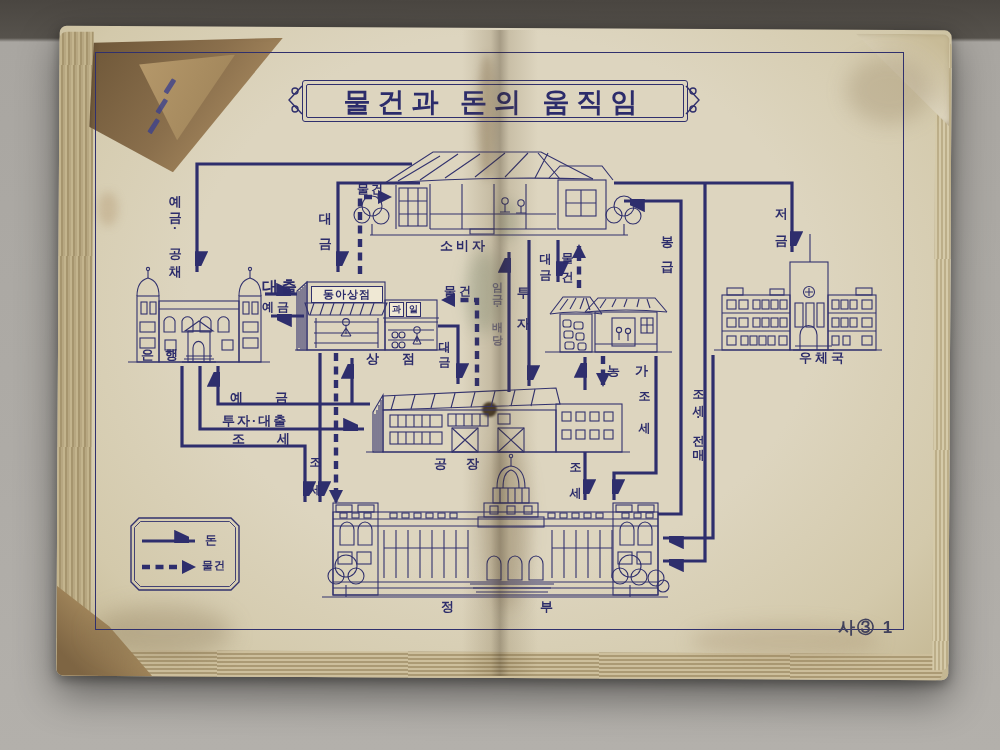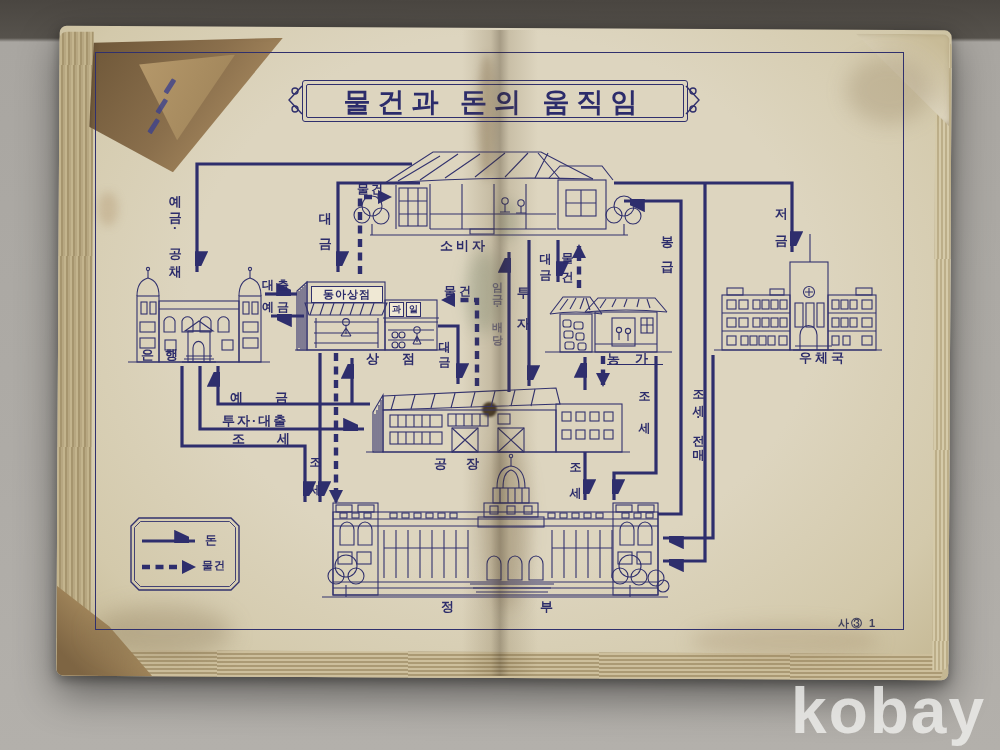--- a/index.html
+++ b/index.html
@@ -47,21 +47,21 @@
   #banner .inner{position:absolute;left:3px;top:3px;right:3px;bottom:3px;border:1px solid #30306d;border-radius:2px;}
   #title-text{position:absolute;left:302px;top:84px;width:384px;text-align:center;
         font-size:27px;font-weight:700;color:#2c2c6b;letter-spacing:7px;}
   
   .lbl{position:absolute;color:#2c2c6b;font-weight:700;font-size:13px;line-height:1.05;white-space:nowrap;}
   .v{writing-mode:vertical-rl;text-orientation:upright;}
   .sign{position:absolute;background:#efe8d4;border:1.2px solid #30306d;color:#2c2c6b;
         font-weight:700;display:flex;align-items:center;justify-content:center;}
   #watermark{position:absolute;right:14px;bottom:2px;font-size:64px;font-weight:700;letter-spacing:2px;
         color:rgba(238,238,236,.82);font-family:"Liberation Sans",sans-serif;}
-  #page-num{position:absolute;left:838px;top:616px;font-size:11px;color:#42425c;letter-spacing:2px;font-weight:600;}
+  #page-num{position:absolute;left:838px;top:616px;font-size:17px;color:#42425c;letter-spacing:2px;font-weight:600;}
 </style>
 </head>
 <body>
 
 <div id="scene">
 
   <div id="book">
     <div class="pageedge-left"></div>
     <div class="pageedge-bottom"></div>
     <div class="pageedge-right"></div>
@@ -397,30 +397,30 @@
     </div>
   <div id="title-text">물건과 돈의 움직임</div>
 
   <div class="sign" style="left:311px;top:286px;width:70px;height:15px;font-size:11px;letter-spacing:1px;">동아상점</div>
   <div class="sign" style="left:389px;top:302px;width:13px;height:13px;font-size:9px;">과</div>
   <div class="sign" style="left:406px;top:302px;width:13px;height:13px;font-size:9px;">일</div>
 
   <div class="lbl" style="left:440px;top:239px;letter-spacing:3px;">소비자</div>
   <div class="lbl" style="left:141px;top:348px;letter-spacing:11px;">은행</div>
   <div class="lbl" style="left:366px;top:352px;letter-spacing:23px;">상점</div>
-  <div class="lbl" style="left:607px;top:352px;letter-spacing:15px;text-decoration:underline;">농가</div>
+  <div class="lbl" style="left:607px;top:364px;letter-spacing:15px;">농가</div>
   <div class="lbl" style="left:799px;top:351px;letter-spacing:3px;">우체국</div>
   <div class="lbl" style="left:434px;top:457px;letter-spacing:19px;">공장</div>
   <div class="lbl" style="left:441px;top:600px;">정</div>
   <div class="lbl" style="left:540px;top:600px;">부</div>
 
   <div class="lbl v" style="left:168px;top:186px;letter-spacing:4px;">예금·공채</div>
   <div class="lbl v" style="left:318px;top:203px;letter-spacing:13px;">대금</div>
   <div class="lbl" style="left:357px;top:183px;font-size:12px;letter-spacing:2px;">물건</div>
-  <div class="lbl" style="left:262px;top:279px;font-size:12px;letter-spacing:3px;">대출</div>
+  <div class="lbl" style="left:262px;top:279px;font-size:16px;letter-spacing:3px;">대출</div>
   <div class="lbl" style="left:262px;top:301px;font-size:12px;letter-spacing:3px;">예금</div>
   <div class="lbl" style="left:444px;top:285px;font-size:12px;letter-spacing:3px;">물건</div>
   <div class="lbl v" style="left:438px;top:332px;font-size:12px;letter-spacing:5px;">대금</div>
   <div class="lbl v" style="left:491px;top:274px;font-size:11px;letter-spacing:2px;opacity:.55;">임금·배당</div>
   <div class="lbl v" style="left:516px;top:278px;letter-spacing:17px;">투자</div>
   <div class="lbl v" style="left:539px;top:244px;font-size:12px;letter-spacing:6px;">대금</div>
   <div class="lbl v" style="left:561px;top:244px;font-size:12px;letter-spacing:6px;">물건</div>
   <div class="lbl v" style="left:660px;top:226px;letter-spacing:13px;">봉급</div>
   <div class="lbl v" style="left:774px;top:198px;letter-spacing:15px;">저금</div>
   <div class="lbl" style="left:230px;top:391px;letter-spacing:32px;">예금</div>
@@ -430,14 +430,13 @@
   <div class="lbl v" style="left:569px;top:455px;font-size:12px;letter-spacing:11px;">조세</div>
   <div class="lbl v" style="left:638px;top:384px;font-size:12px;letter-spacing:17px;">조세</div>
   <div class="lbl v" style="left:692px;top:382px;font-size:12px;letter-spacing:2px;">조세·전매</div>
 
   <div class="lbl" style="left:205px;top:534px;font-size:12px;">돈</div>
   <div class="lbl" style="left:202px;top:560px;font-size:11px;letter-spacing:1px;">물건</div>
 
   <div id="gutter"></div>
 
   <div id="page-num">사③ 1</div>
-  <div id="watermark">kobay</div>
 </div>
 
 </body></html>

